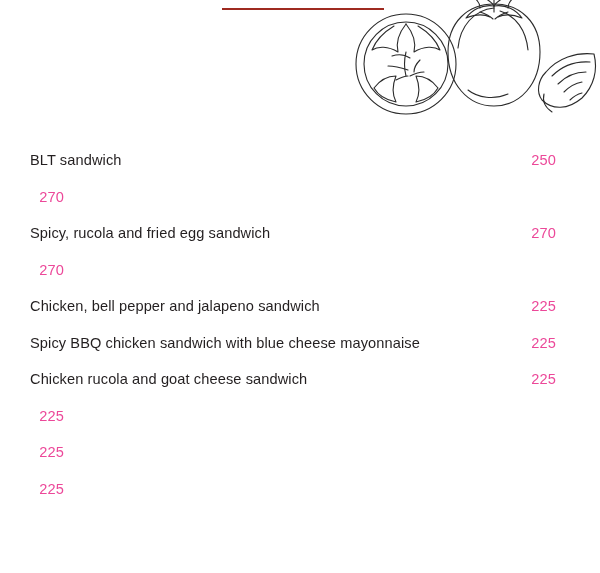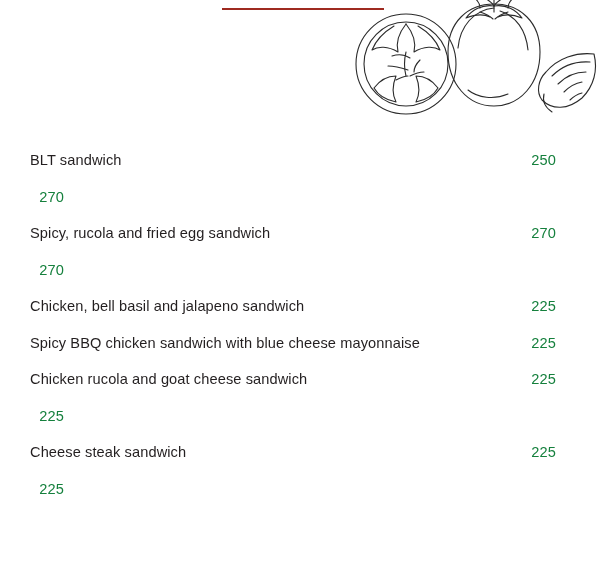--- a/index.html
+++ b/index.html
@@ -67,21 +67,21 @@
     line-height: 20px;
     color: #231f20;
     letter-spacing: 0.1px;
     max-width: 470px;
     font-weight: 400;
   }
 
   .item-price {
     font-size: 14.6px;
     line-height: 20px;
-    color: #15803d;
+    color: #ec4899;
     letter-spacing: 0.1px;
     text-align: right;
     min-width: 34px;
     white-space: nowrap;
   }
 </style>
 </head>
 <body>
 
 <div class="page">
@@ -142,40 +142,39 @@
     <div class="menu-row">
       <div class="item-name">Spicy, rucola and fried egg sandwich</div>
       <div class="item-price">270</div>
     </div>
 
     <div class="menu-row">
       <div class="item-price">270</div>
     </div>
 
     <div class="menu-row">
-      <div class="item-name">Chicken, bell basil and jalapeno sandwich</div>
+      <div class="item-name">Chicken, bell pepper and jalapeno sandwich</div>
       <div class="item-price">225</div>
     </div>
 
     <div class="menu-row">
       <div class="item-name">Spicy BBQ chicken sandwich with blue cheese mayonnaise</div>
       <div class="item-price">225</div>
     </div>
 
     <div class="menu-row">
       <div class="item-name">Chicken rucola and goat cheese sandwich</div>
       <div class="item-price">225</div>
     </div>
 
     <div class="menu-row">
       <div class="item-price">225</div>
     </div>
 
     <div class="menu-row">
-      <div class="item-name">Cheese steak sandwich</div>
       <div class="item-price">225</div>
     </div>
 
     <div class="menu-row">
       <div class="item-price">225</div>
     </div>
 
   </div>
 </div>
 

